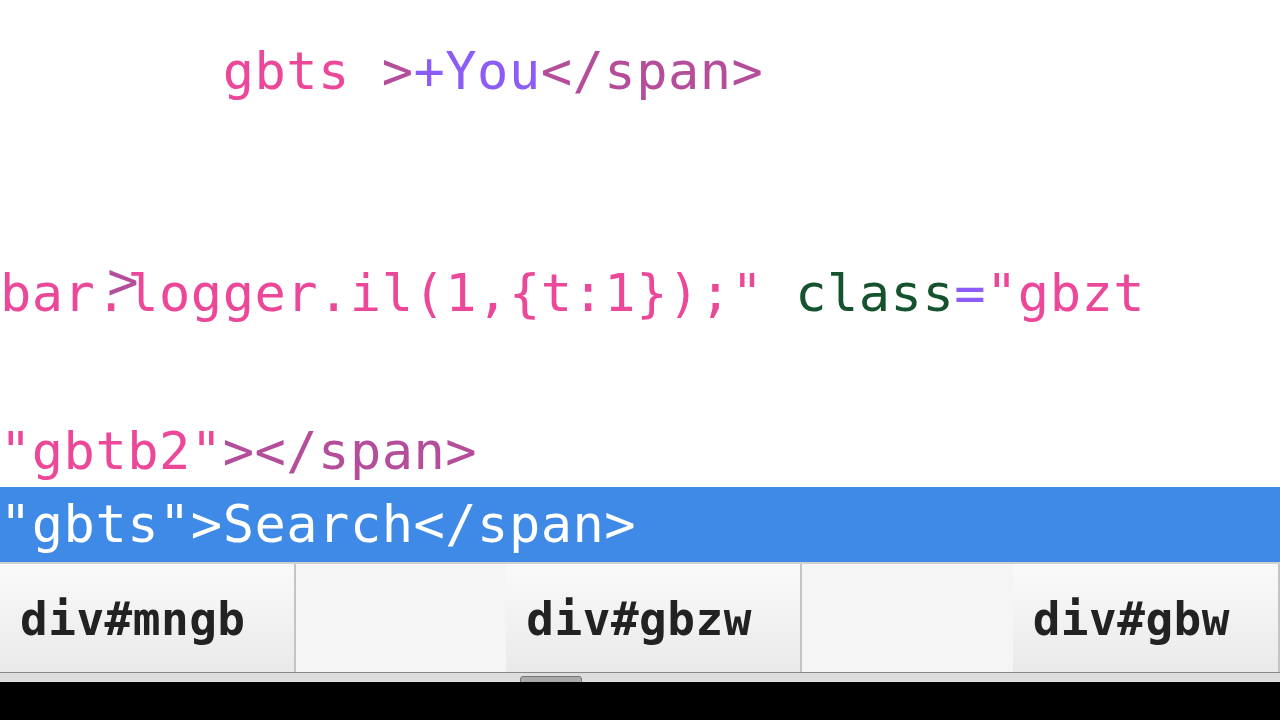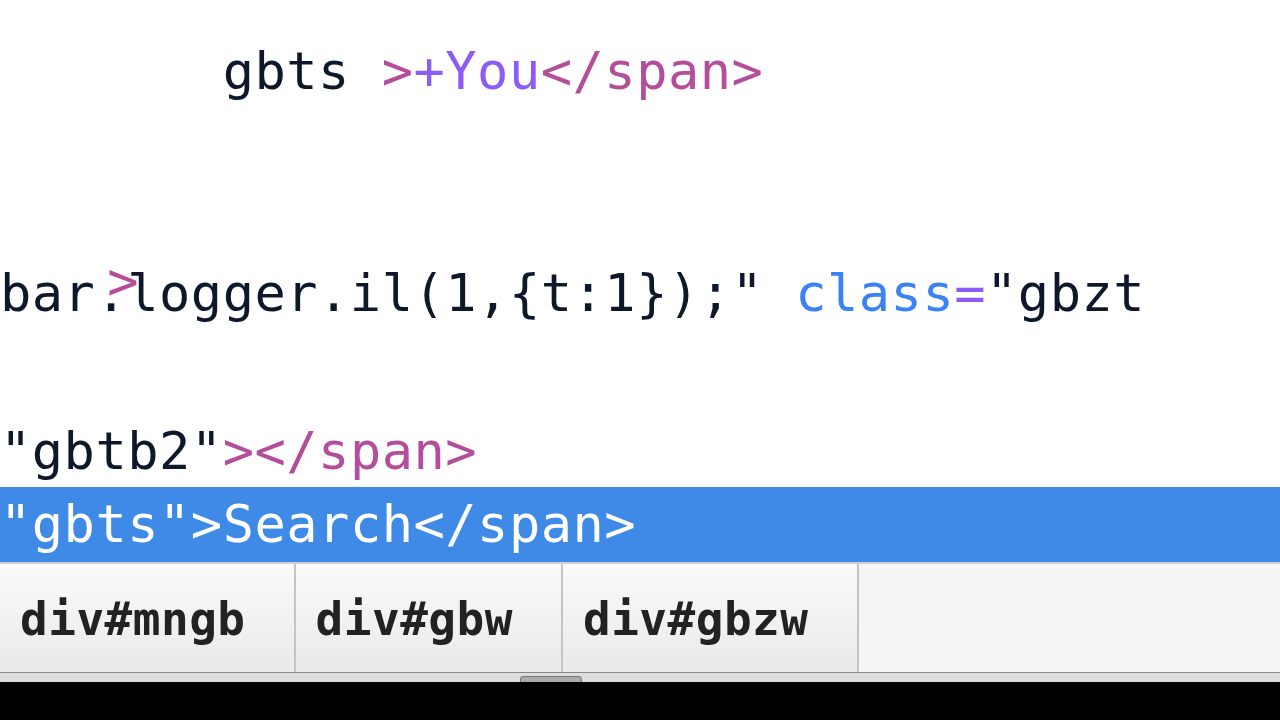--- a/index.html
+++ b/index.html
@@ -1,30 +1,30 @@
 <!DOCTYPE html>
 <html><head>
 <meta charset="utf-8">
 <style>
   html,body{margin:0;padding:0;width:1280px;height:720px;overflow:hidden;background:#fff;
     font-family:"DejaVu Sans Mono","Menlo","Consolas",monospace;}
   .code-area{position:absolute;left:0;top:0;right:0;height:560px;background:#fff;}
   .line{position:absolute;left:0;white-space:pre;font-size:52px;line-height:1.3;
     letter-spacing:0.5px;filter:blur(0.6px);}
   .t-text{color:#8b5cf6}
-  .t-attr{color:#3b82f6}
-  .t-val{color:#0f172a}
+  .t-attr{color:#14532d}
+  .t-val{color:#ec4899}
   .t-punc{color:#b44d9a}
 
   .sel-line{position:absolute;left:0;right:0;top:487px;height:75px;
     background:#3e8ae6;color:#fff;font-size:52px;line-height:75px;
     white-space:pre;letter-spacing:0.5px;filter:blur(0.6px);}
 
   .crumbs{position:absolute;left:0;right:0;top:562px;height:110px;
-    background:#f5f5f5;border-top:2px solid #d0d0d0;display:flex;}
+    background:#f5f5f5;border-top:2px solid #d0d0d0;display:flex;justify-content:space-between;}
   .crumb{flex:0 0 auto;padding:0 48px 0 20px;height:100%;display:flex;align-items:center;
     border-right:2px solid #c4c4c4;font-size:46px;color:#222;letter-spacing:0.5px;
     font-weight:700;filter:blur(0.6px);background:linear-gradient(#fafafa,#e9e9e9);}
 
   .bottom-bar{position:absolute;left:0;right:0;top:672px;height:10px;background:#ddd;
     border-top:1px solid #888;}
   .black-strip{position:absolute;left:0;right:0;bottom:0;height:38px;background:#000;}
   .thumb{position:absolute;top:676px;left:520px;width:60px;height:8px;background:#aaa;
     border:1px solid #777;border-radius:3px;}
 </style>
@@ -44,19 +44,19 @@
   <div class="line" style="top:260px;"><span class="t-val">bar.logger.il(1,{t:1});"</span><span class="t-attr"> class</span><span class="t-text">=</span><span class="t-val">"gbzt</span></div>
 
   <div class="line" style="top:418px;"><span class="t-val">"gbtb2"</span><span class="t-punc">&gt;</span><span class="t-punc">&lt;/span&gt;</span></div>
 
 </div>
 
 <div class="sel-line"><span>"gbts"</span><span>&gt;</span><span>Search</span><span>&lt;/span&gt;</span></div>
 
 <div class="crumbs">
   <div class="crumb">div#mngb</div>
+  <div class="crumb">div#gbzw</div>
   <div class="crumb">div#gbw</div>
-  <div class="crumb">div#gbzw</div>
 </div>
 
 <div class="bottom-bar"></div>
 <div class="thumb"></div>
 <div class="black-strip"></div>
 
 </body></html>

